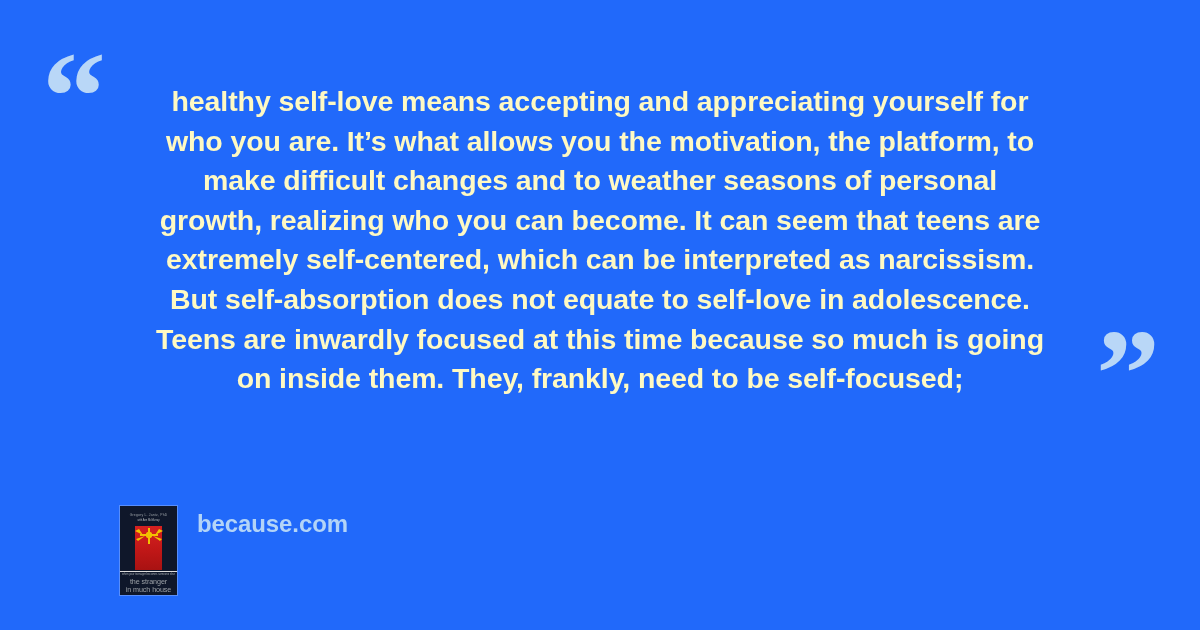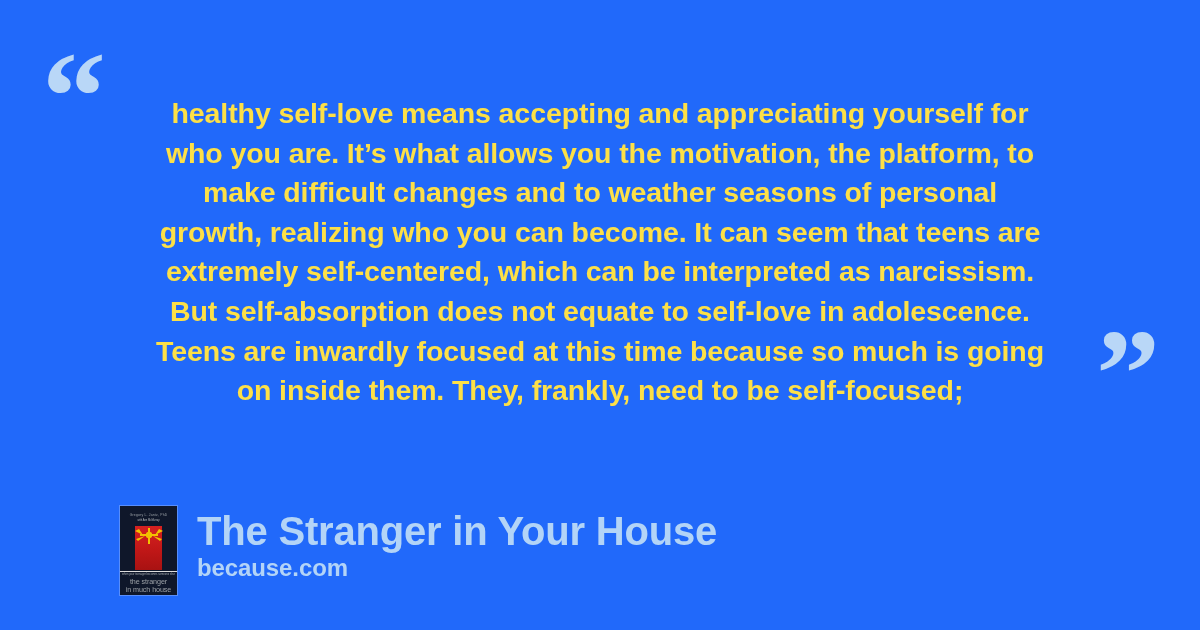--- a/index.html
+++ b/index.html
@@ -44,22 +44,22 @@
 
   
   .quote-block {
     position: absolute;
     left: 104px;
     top: 82px;
     width: 992px;
     text-align: center;
   }
   .quote-text {
-    margin: 12px;
-    color: #fde047;
+    margin: 0;
+    color: #fef9c3;
     font-family: "Liberation Sans Narrow", "Liberation Sans", sans-serif;
     font-weight: 700;
     font-size: 28.5px;
     line-height: 39.6px;
     letter-spacing: -0.1px;
     white-space: pre-line;
   }
 
   
   .footer {
@@ -218,18 +218,17 @@
       </div>
       <div class="cover-strap"></div>
       <div class="cover-tagline">when your teenager becomes someone else</div>
       <div class="cover-title">
         <div>the stranger</div>
         <div>in much house</div>
       </div>
     </div>
 
     <div class="footer-text">
-      <div class="book-title">The Stranger in Your House</div>
       <div class="site-name">because.com</div>
     </div>
 
   </div>
 </div>
 
 </body></html>

